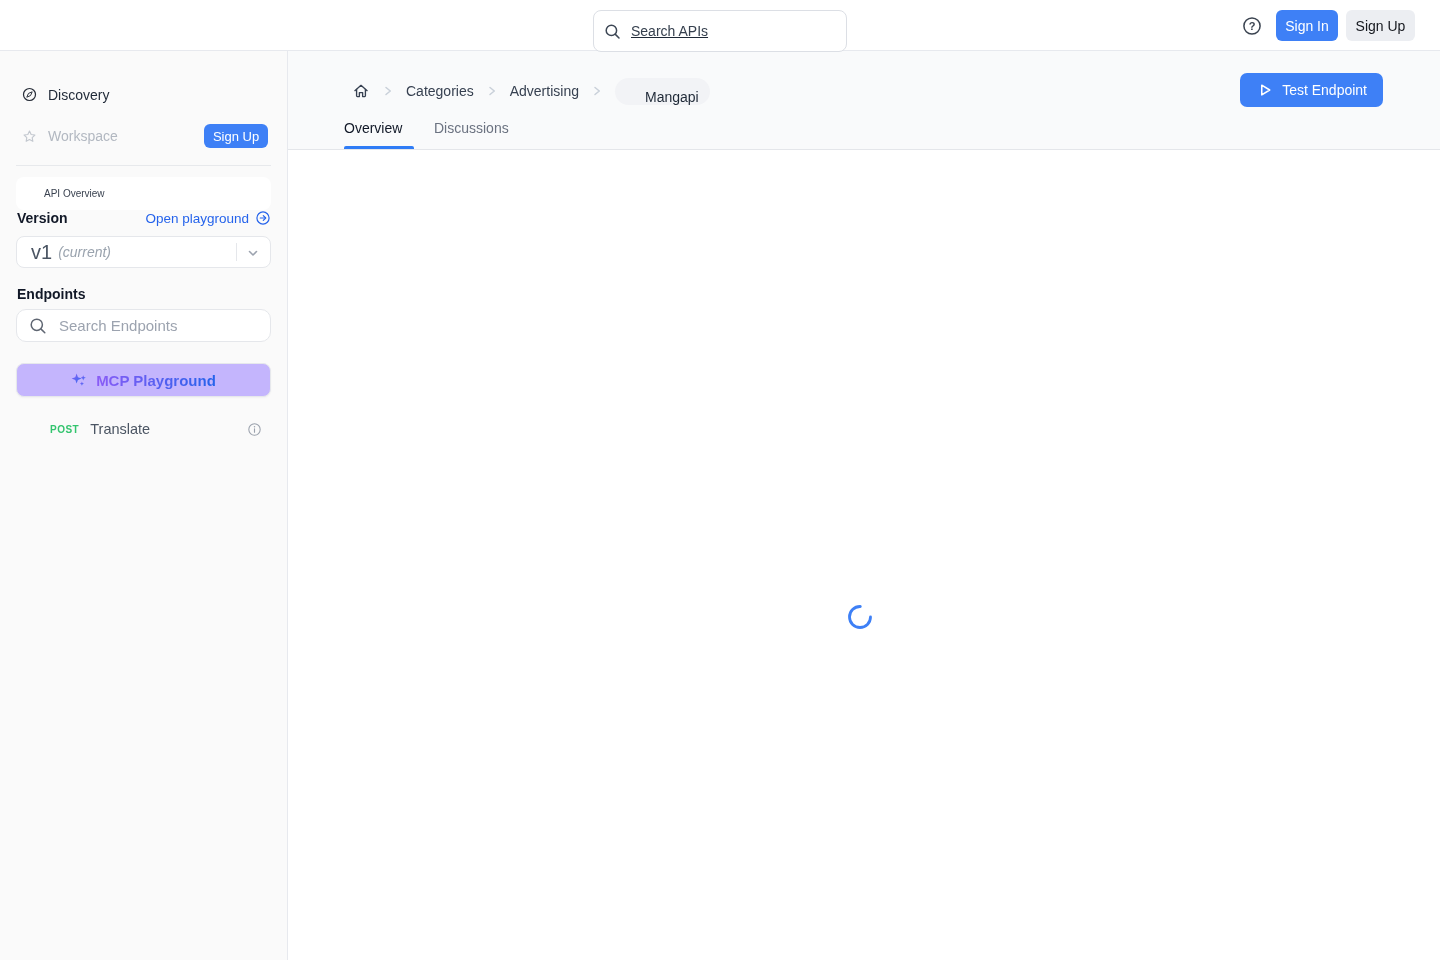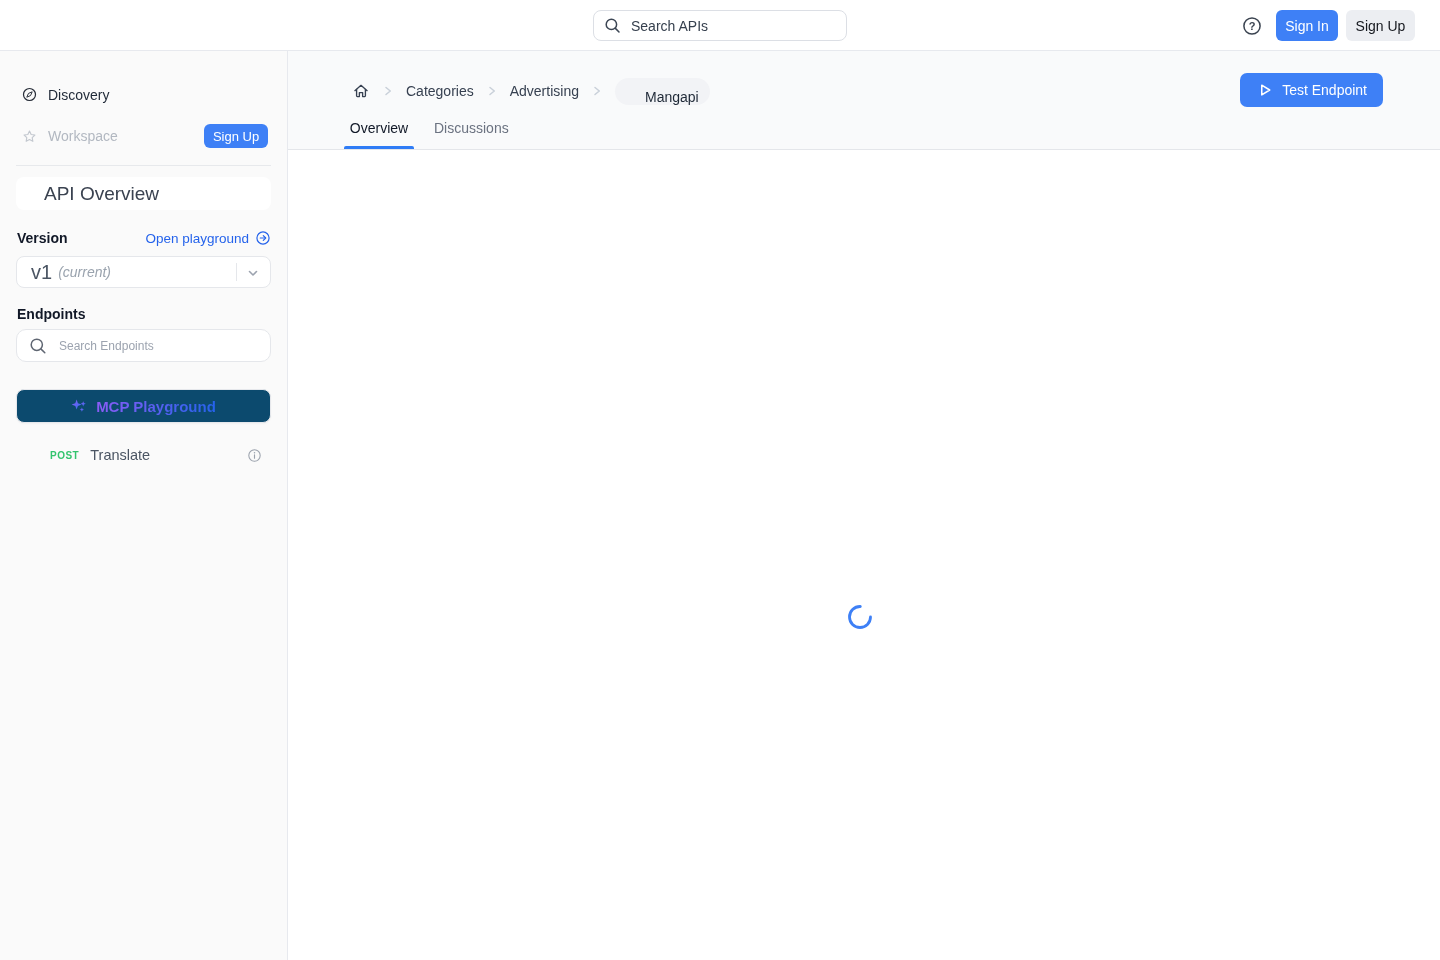--- a/index.html
+++ b/index.html
@@ -10,23 +10,23 @@
     font-family: "Liberation Sans", sans-serif;
     position: relative;
   }
 
   
   .topbar {
     position: absolute; left: 0; top: 0; width: 1440px; height: 51px;
     background: #ffffff; border-bottom: 1px solid #e7e9ee; z-index: 10;
   }
   .search {
-    position: absolute; left: 593px; top: 10px; width: 254px; height: 31px;
+    position: absolute; left: 593px; top: 10px; width: 254px; height: 42px;
     border: 1px solid #dcdfe5; border-radius: 8px; background: #fff;
-    display: flex; align-items: center; gap: 8px; padding: 0 10px;
+    display: flex; align-items: center; gap: 8px; padding: 0 10px; text-decoration: underline;
   }
   .search input {
     border: 0; outline: 0; flex: 1; background: transparent;
     font-family: "Liberation Sans", sans-serif; font-size: 14px; color: #36404e;
   }
   .search input::placeholder { color: #36404e; opacity: 1; }
   .top-actions {
     position: absolute; right: 25px; top: 0; height: 51px;
     display: flex; align-items: center;
   }
@@ -46,23 +46,23 @@
     padding: 35px 16px 0 16px;
   }
   .side-row { display: flex; align-items: center; gap: 11px; }
   .row-discovery { height: 17px; font-size: 14px; color: #1f2937; cursor: pointer; padding-left: 6px; }
   .row-workspace { margin-top: 21px; height: 24px; font-size: 14px; color: #b2b8c1; position: relative; cursor: pointer; padding-left: 6px; }
   .btn-side-signup { position: absolute; right: 3px; top: 0; width: 64px; height: 24px; background: #3e80f6; color: #fff; font-size: 13px; }
   .side-divider { height: 1px; background: #e7e9ec; margin-top: 17px; }
   .api-overview {
     margin-top: 11px; height: 33px; background: #ffffff; border-radius: 8px;
     display: flex; align-items: center; padding-left: 28px;
-    font-size: 19px; color: #3a4250; cursor: pointer; text-align: center;
-  }
-  .version-head { margin-top: 20px; display: flex; align-items: center; justify-content: space-between; padding-left: 1px; text-align: right; }
+    font-size: 10px; color: #3a4250; cursor: pointer; text-align: center;
+  }
+  .version-head { display: flex; align-items: center; justify-content: space-between; padding-left: 1px; text-align: right; }
   .label-bold { font-size: 14px; font-weight: 700; color: #111827; }
   .open-playground {
     display: flex; align-items: center; gap: 6px; cursor: pointer;
     font-size: 13.5px; color: #2563eb;
   }
   .version-select {
     margin-top: 10px; height: 32px; background: #fff; border: 1px solid #e5e7eb;
     border-radius: 8px; display: flex; align-items: center; padding-left: 14px;
     position: relative; cursor: pointer;
   }
@@ -70,25 +70,25 @@
   .version-note { font-size: 14px; font-style: italic; color: #9aa3ae; margin-left: 6px; }
   .select-sep { position: absolute; right: 33px; top: 6px; bottom: 6px; width: 1px; background: #e5e7eb; }
   .select-chev { position: absolute; right: 7px; top: 6px; display: flex; }
   .endpoints-label { margin-top: 18px; padding-left: 1px; }
   .search-endpoints {
     margin-top: 7px; height: 33px; background: #fff; border: 1px solid #e5e7eb;
     border-radius: 10px; display: flex; align-items: center; gap: 10px; padding: 0 12px;
   }
   .search-endpoints input {
     border: 0; outline: 0; flex: 1; background: transparent;
-    font-family: "Liberation Sans", sans-serif; font-size: 12px; color: #6b7280;
+    font-family: "Liberation Sans", sans-serif; font-size: 15px; color: #6b7280;
   }
   .search-endpoints input::placeholder { color: #9ca3af; opacity: 1; }
   .mcp-btn {
-    margin-top: 27px; width: 100%; height: 34px; background: #0c4a6e;
+    margin-top: 21px; width: 100%; height: 34px; background: #c4b5fd;
     border: 1px solid #e6e8ec; border-radius: 8px; cursor: pointer;
     display: flex; align-items: center; justify-content: center; gap: 9px;
     box-shadow: 0 1px 2px rgba(16,24,40,.04);
   }
   .mcp-label {
     font-size: 15px; font-weight: 700; color: #5b5bd6;
     background: linear-gradient(90deg, #8b5cf6 0%, #2563eb 100%);
     -webkit-background-clip: text; background-clip: text;
     -webkit-text-fill-color: transparent;
   }
@@ -115,21 +115,21 @@
     font-size: 14px; color: #1f2937; cursor: pointer;
   }
   .test-btn {
     position: absolute; right: 57px; top: 22px; height: 34px; padding: 0 16px;
     background: #3e80f6; color: #fff; border: 0; border-radius: 7px; cursor: pointer;
     font-family: "Liberation Sans", sans-serif; font-size: 14px;
     display: flex; align-items: center; gap: 8px;
   }
   .tabs { position: absolute; left: 56px; bottom: 0; display: flex; gap: 20px; }
   .tab {
-    width: 70px; text-align: center; padding-bottom: 13px;
+    width: 70px; text-align: left; padding-bottom: 13px;
     font-size: 14px; color: #6b7280; cursor: pointer; position: relative; margin-top: 48px;
   }
   .tab.active { color: #111827; font-weight: 500; }
   .tab.active::after {
     content: ""; position: absolute; left: 0; right: 0; bottom: 0; height: 3px;
     background: #2f7cf6; border-radius: 2px 2px 0 0;
   }
   .loader {
     position: absolute; left: 559px; top: 553px; width: 26px; height: 26px;
     animation: spin .9s linear infinite;

